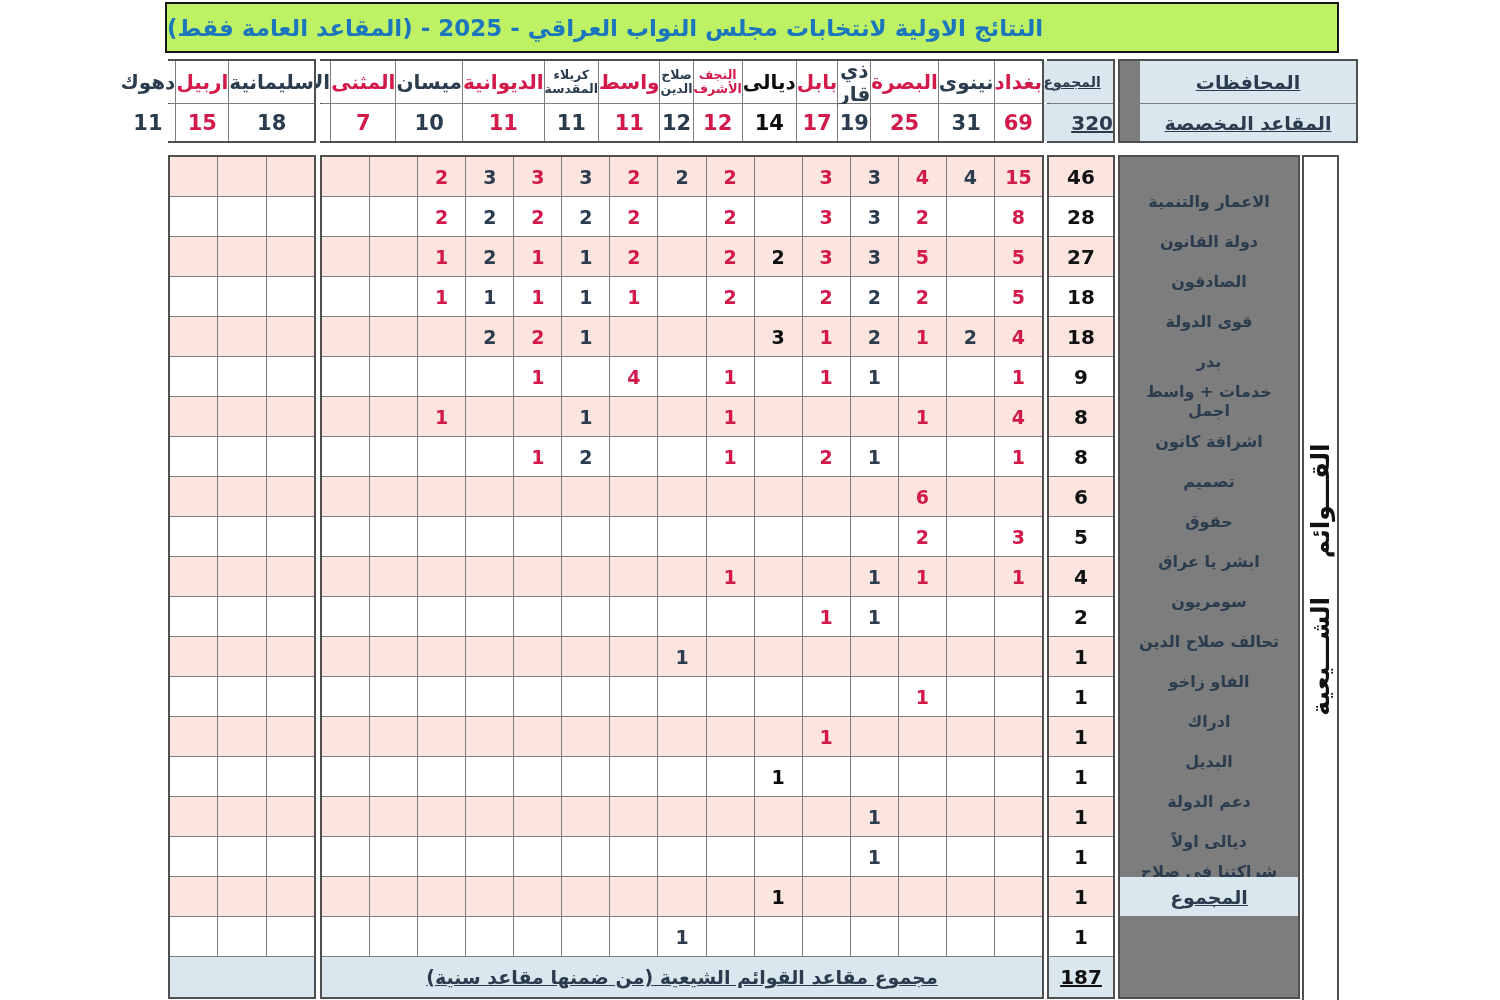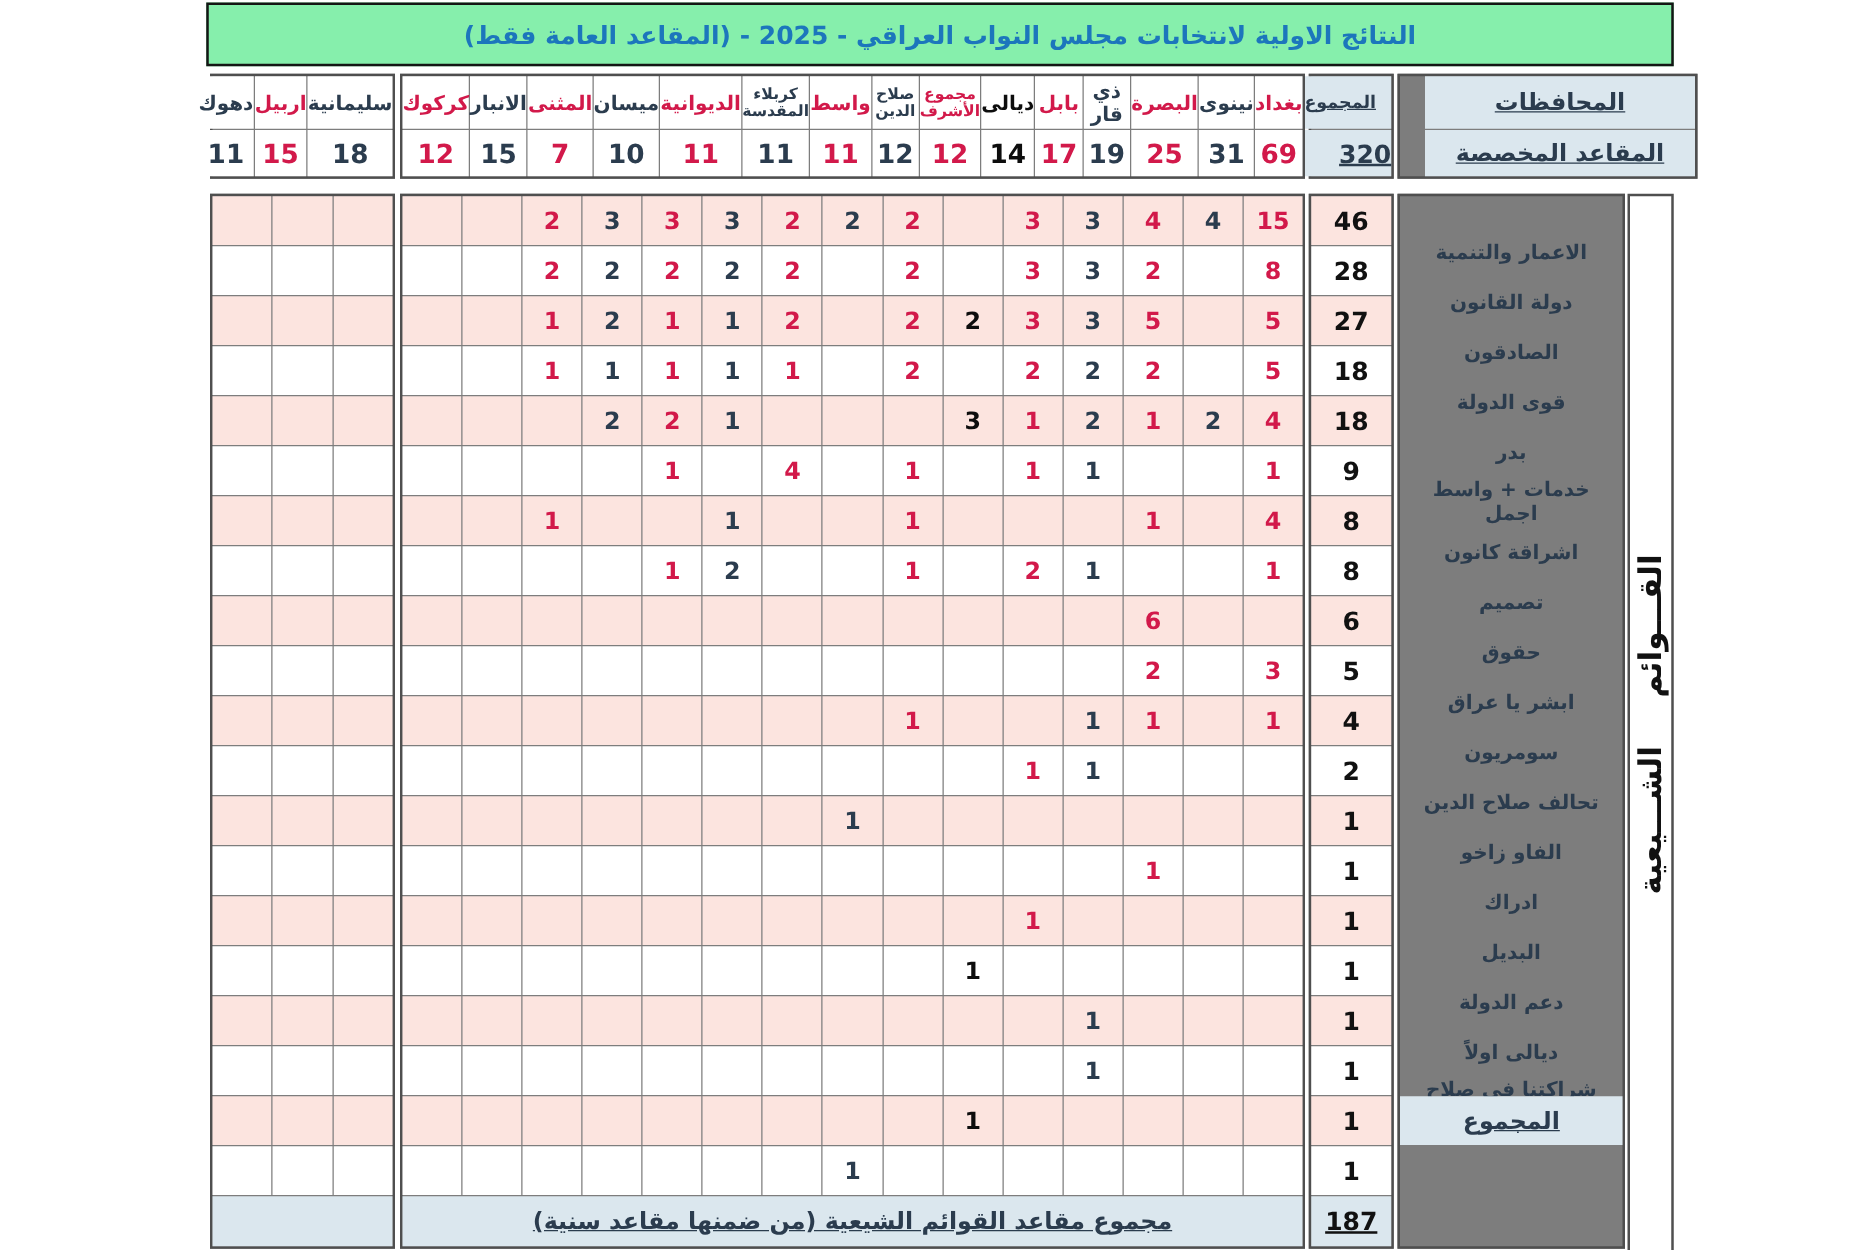--- a/index.html
+++ b/index.html
@@ -9,25 +9,25 @@
     font-family:"DejaVu Sans", sans-serif;
     direction:rtl;
     position:relative;
     overflow:hidden;
   }
   .abs { position:absolute; }
 
   
   .title-box {
     left:165px; top:2px; width:1170px; height:47px;
-    background:#86efac;
+    background:#bef264;
     border:2px solid #151515;
-    display:flex; align-items:center; justify-content:center;
+    display:flex; align-items:center; justify-content:flex-end;
     color:var(--title-blue);
-    font-size:20px; font-weight:bold;
+    font-size:23px; font-weight:bold;
   }
 
   
   .block {
     background:#7d7d7d;
     border:2px solid #4f4f4f;
     display:grid;
     gap:1px;
   }
   .cell {
@@ -46,21 +46,21 @@
   
   .head-gov   { left:1118px; top:59px; width:216px; grid-template-rows:42px 37px;padding-left:20px; }
   .head-total { left:1047px; top:59px; width:64px;  grid-template-rows:42px 37px; }
   .head-main  { left:320px;  top:59px; width:720px; grid-template-rows:42px 37px; grid-template-columns:repeat(15,1fr); }
   .head-kurd  { left:168px;  top:59px; width:144px; grid-template-rows:42px 37px; grid-template-columns:repeat(3,1fr); }
 
   .hb-label { font-size:19px; color:var(--navy); }
   .hb-small { font-size:14px; color:var(--navy); }
   .hb-num   { font-size:20px; color:var(--navy);padding-left:40px; }
 
-  .gov-name { font-size:16px; }
+  .gov-name { font-size:20px; }
   .gov-name.two-line { font-size:12.5px; line-height:1.15; white-space:pre-line; }
   .gov-num  { font-size:21px; }
 
   
   .grid-names  { left:1118px; top:155px; width:178px; grid-template-rows:repeat(20,39px) 40px; }
   .grid-totals { left:1047px; top:155px; width:64px;  grid-template-rows:repeat(20,39px) 40px; }
   .grid-main   { left:320px;  top:155px; width:720px; grid-template-rows:repeat(20,39px) 40px; grid-template-columns:repeat(15,1fr); }
   .grid-kurd   { left:168px;  top:155px; width:144px; grid-template-rows:repeat(20,39px) 40px; grid-template-columns:repeat(3,1fr); }
 
   .party-name  { font-size:16px; color:var(--navy); padding:0 4px;margin-top:44px; }
@@ -105,21 +105,21 @@
     <div class="cell blue-bg hb-num">320</div>
   </div>
 
   <div class="block head-main abs" id="head-main">
       <div class="cell gov-name c-red">بغداد</div>
       <div class="cell gov-name c-navy">نينوى</div>
       <div class="cell gov-name c-red">البصرة</div>
       <div class="cell gov-name c-navy">ذي قار</div>
       <div class="cell gov-name c-red">بابل</div>
       <div class="cell gov-name c-black">ديالى</div>
-      <div class="cell gov-name c-red two-line">مجموع
+      <div class="cell gov-name c-red two-line">النجف
 الأشرف</div>
       <div class="cell gov-name c-navy two-line">صلاح
 الدين</div>
       <div class="cell gov-name c-red">واسط</div>
       <div class="cell gov-name c-navy two-line">كربلاء
 المقدسة</div>
       <div class="cell gov-name c-red">الديوانية</div>
       <div class="cell gov-name c-navy">ميسان</div>
       <div class="cell gov-name c-red">المثنى</div>
       <div class="cell gov-name c-navy">الانبار</div>

